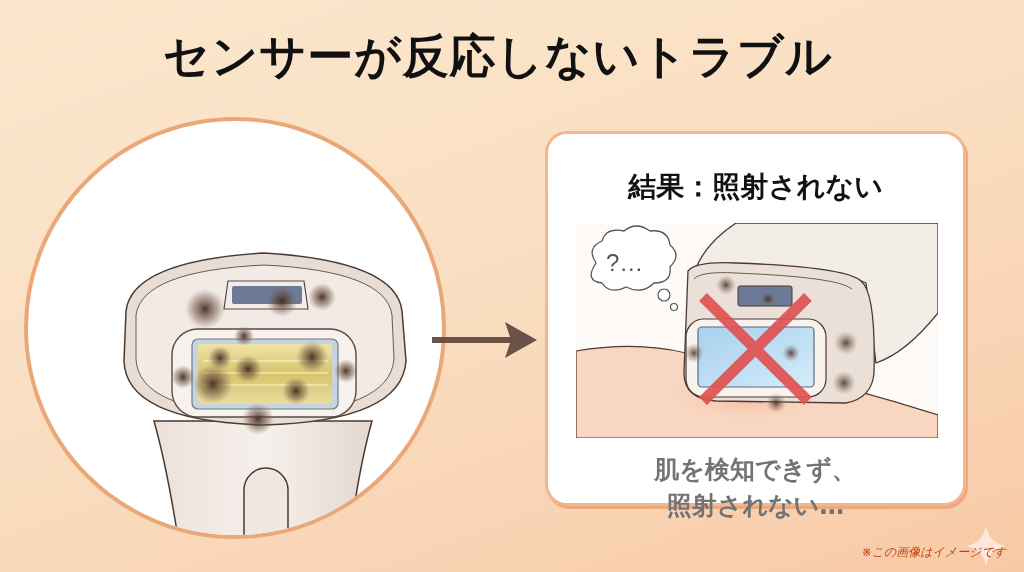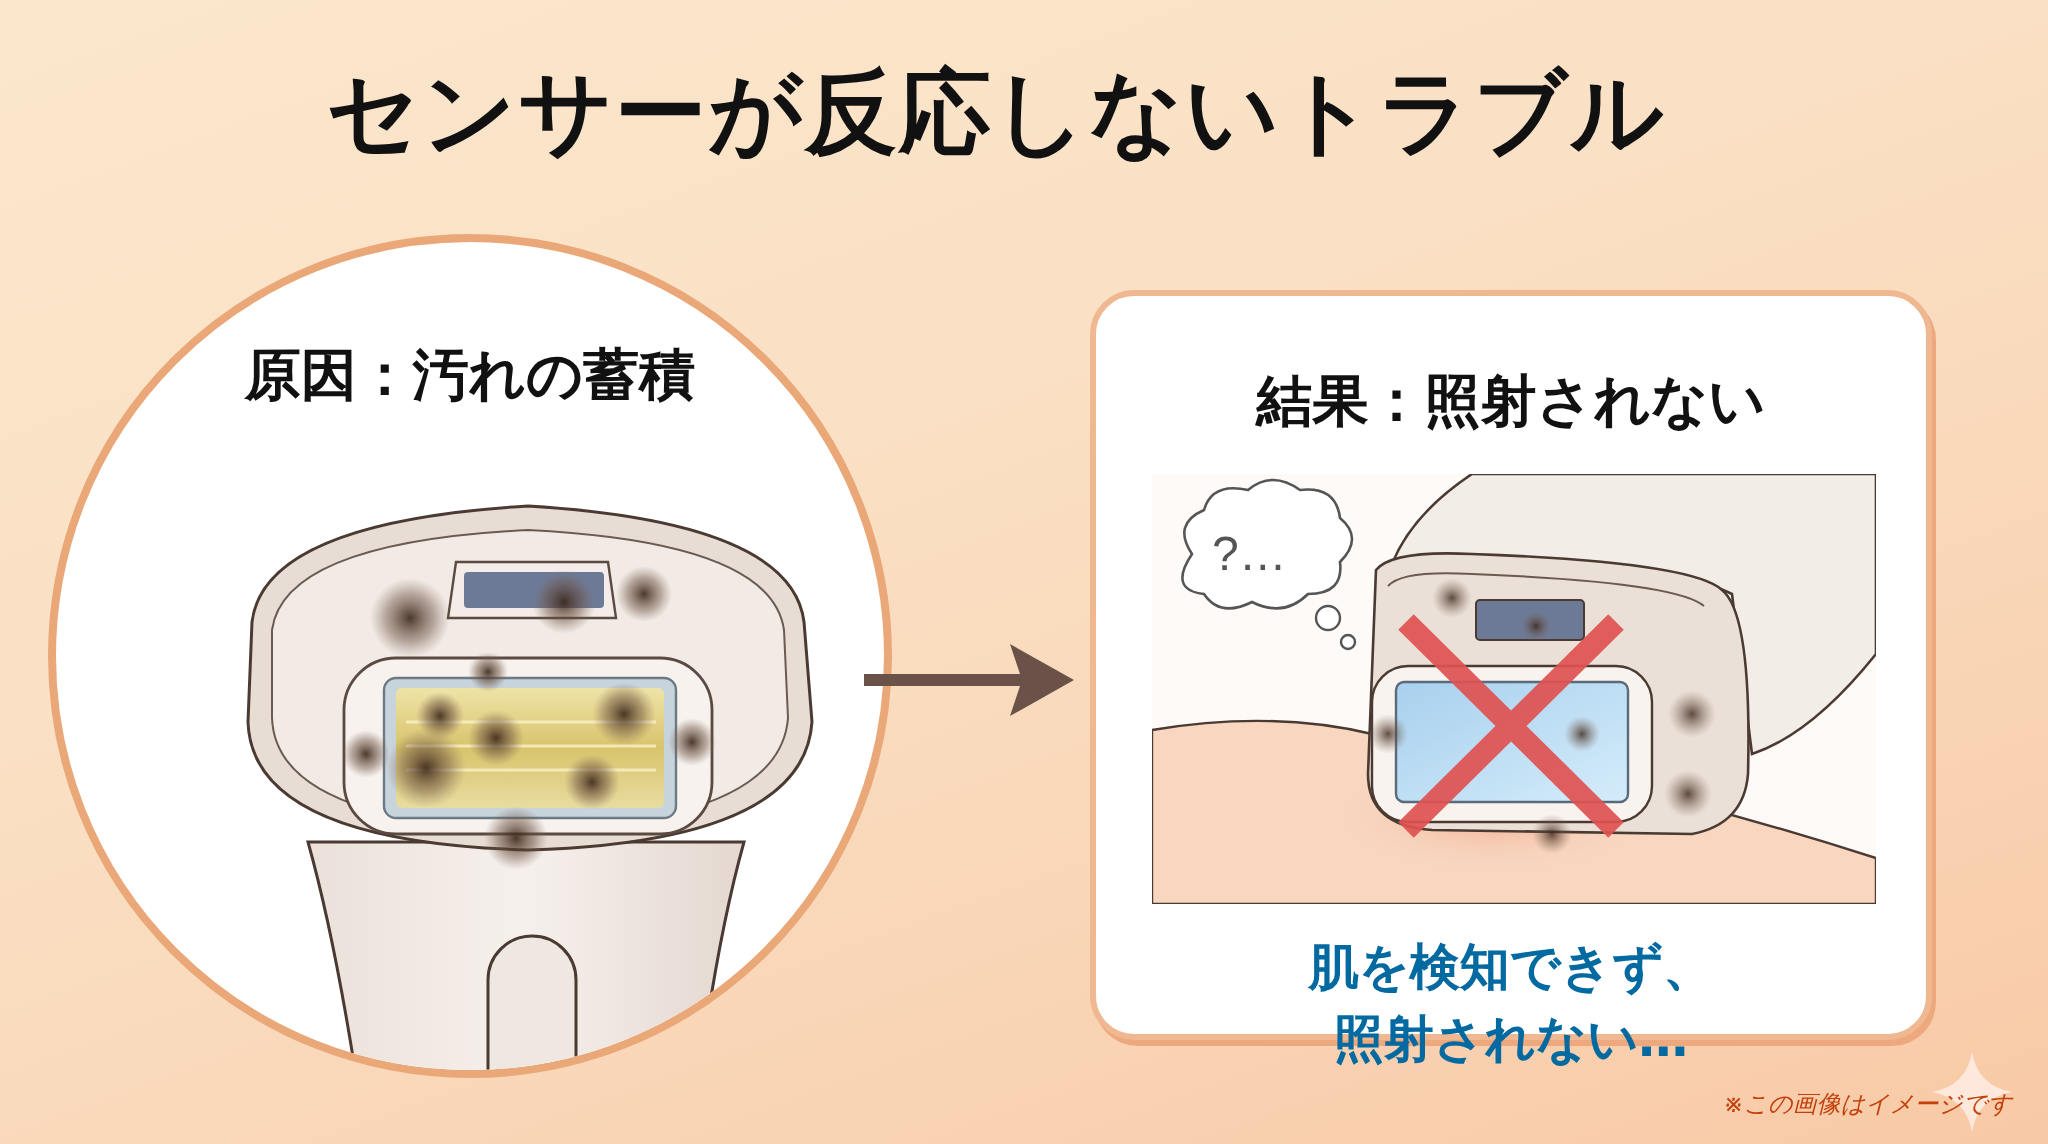--- a/index.html
+++ b/index.html
@@ -20,32 +20,32 @@
   }
   .circle-label {
     position:absolute; left:0; top:48px; width:100%; text-align:center;
     font-size:28px; font-weight:bold; color:#111;
   }
   .circle svg { position:absolute; left:0; top:0; }
   
   .arrow { position:absolute; left:425px; top:318px; }
   
   .card {
-    position:absolute; left:545px; top:145px; width:421px; height:375px;
+    position:absolute; left:545px; top:131px; width:421px; height:375px;
     background:#fff; border-radius:22px; border:3px solid #f0b890;
     box-shadow: 2px 3px 0 #eea87e;
   }
   .card-label {
     position:absolute; left:0; top:34px; width:100%; text-align:center;
     font-size:28px; font-weight:bold; color:#111;
   }
   .scene { position:absolute; left:28px; top:89px; }
   .card-caption {
     position:absolute; left:0; top:318px; width:100%; text-align:center;
-    font-size:25px; font-weight:bold; color:#0369a1; line-height:36px;
+    font-size:25px; font-weight:bold; color:#737373; line-height:36px;
   }
   .sparkle { position:absolute; left:966px; top:526px; }
   .disclaimer {
     position:absolute; right:18px; top:544px; font-size:12px; color:#c2410c;font-style:italic;
   }
 </style>
 </head>
 <body>
 
 <div class="title">センサーが反応しないトラブル</div>
@@ -96,21 +96,20 @@
       <circle cx="220" cy="248" r="14" fill="url(#dirt)"></circle>
       <circle cx="185" cy="263" r="20" fill="url(#dirt)"></circle>
       <circle cx="284" cy="236" r="16" fill="url(#dirt)"></circle>
       <circle cx="268" cy="270" r="14" fill="url(#dirt)"></circle>
       <circle cx="230" cy="298" r="16" fill="url(#dirt)"></circle>
       <circle cx="155" cy="256" r="12" fill="url(#dirt)"></circle>
       <circle cx="318" cy="250" r="12" fill="url(#dirt)"></circle>
       <circle cx="216" cy="215" r="10" fill="url(#dirt)"></circle>
     </g>
   </svg>
-  <div class="circle-label">原因：汚れの蓄積</div>
 </div>
 
 <svg class="arrow" width="115" height="44" viewBox="0 0 115 44">
   <rect x="7" y="19" width="80" height="6" fill="#6b5248"></rect>
   <polygon points="80,4 112,22 80,40 86,22" fill="#6b5248"></polygon>
 </svg>
 
 <div class="card">
   <div class="card-label">結果：照射されない</div>
   <svg class="scene" width="362" height="215" viewBox="0 0 362 215">

